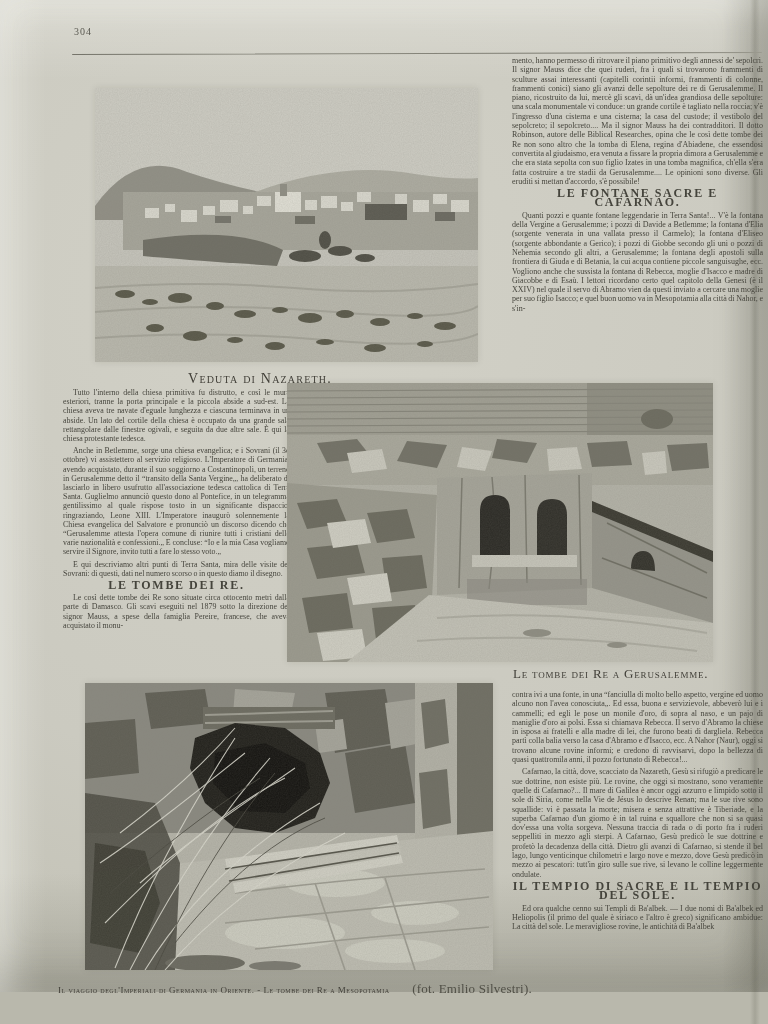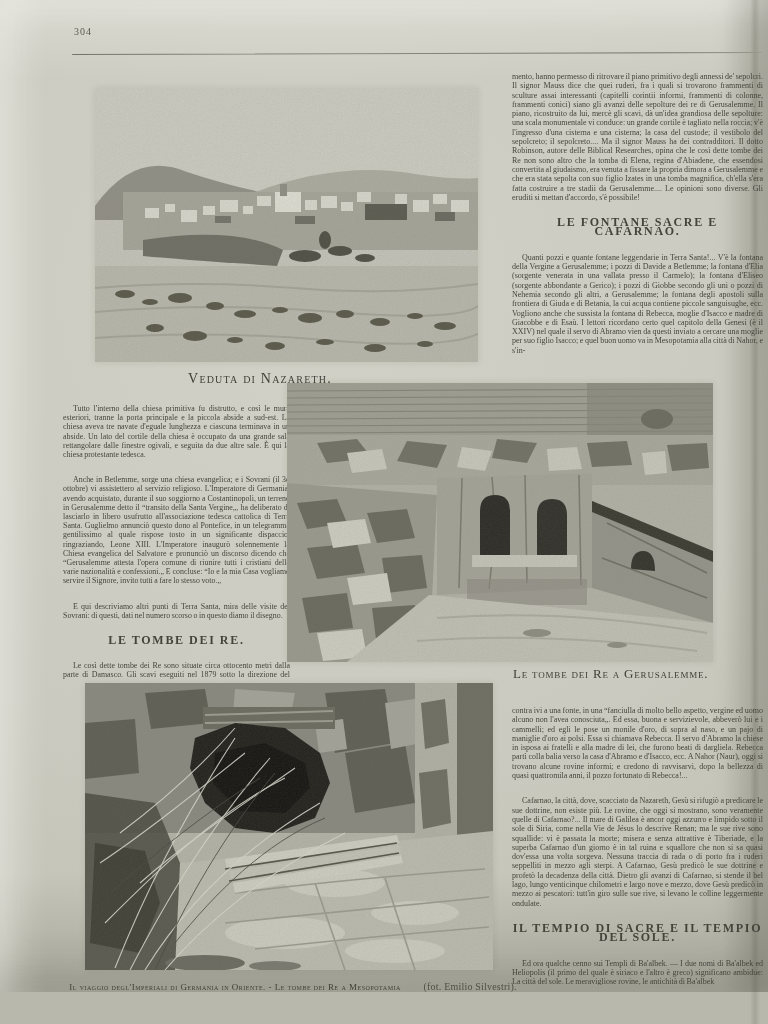--- a/index.html
+++ b/index.html
@@ -31,39 +31,39 @@
   .head-rule{
     position:absolute;left:72px;top:53px;width:690px;height:1px;
     background:linear-gradient(90deg,#75746a 0%,#8a897e 40%,#75746a 85%,#9b9a8f 100%);
     border-radius:1px;transform:rotate(-0.15deg);
   }
   .col{
     position:absolute;text-align:justify;
     font-size:8px;line-height:9.3px;color:#46453d;
     word-spacing:-0.4px;overflow:hidden;
   }
-  .col p{margin:16px 0 3px 0;text-indent:10px;}
+  .col p{margin:0 0 3px 0;text-indent:10px;}
   .col-right-top{left:512px;top:56px;width:251px;height:326px;}
   .col-left{left:63px;top:388px;width:227px;height:292px;font-size:7.9px;line-height:9.2px;}
   .col-right-bottom{left:512px;top:690px;width:251px;height:295px;}
   .sec-head{
     text-align:center;font-size:12px;font-weight:700;letter-spacing:1.7px;
     color:#45443c;margin:5px 0 4px 0;text-indent:0 !important;
   }
   .photo{position:absolute;box-shadow:0 0 6px rgba(90,90,74,.15);}
   .photo svg{display:block;width:100%;height:100%;}
   .caption-sc{
     position:absolute;font-variant:small-caps;color:#413f38;
   }
   .cap-nazareth{left:95px;top:371px;width:330px;text-align:center;font-size:14px;letter-spacing:1.2px;}
   .cap-tombs{left:513px;top:666px;width:250px;text-align:left;font-size:13px;letter-spacing:.8px;}
   .cap-footer{
     left:58px;top:981px;width:470px;text-align:center;font-size:9px;letter-spacing:.5px;white-space:nowrap;
   }
-  .cap-footer .credit{font-variant:normal;font-size:10px;letter-spacing:.2px;color:#504f46;margin-left:20px;}
+  .cap-footer .credit{font-variant:normal;font-size:13px;letter-spacing:.2px;color:#504f46;margin-left:20px;}
   .hidden-defs{position:absolute;width:0;height:0;overflow:hidden;}
 </style>
 </head>
 <body>
 
 <svg class="hidden-defs" aria-hidden="true">
   <defs>
     <filter id="grain" x="0%" y="0%" width="100%" height="100%">
       <feTurbulence type="fractalNoise" baseFrequency="0.9" numOctaves="2" stitchTiles="stitch" result="n"></feTurbulence>
       <feColorMatrix in="n" type="matrix" values="0 0 0 0 0.22  0 0 0 0 0.21  0 0 0 0 0.18  0 0 0 0.45 0"></feColorMatrix>

